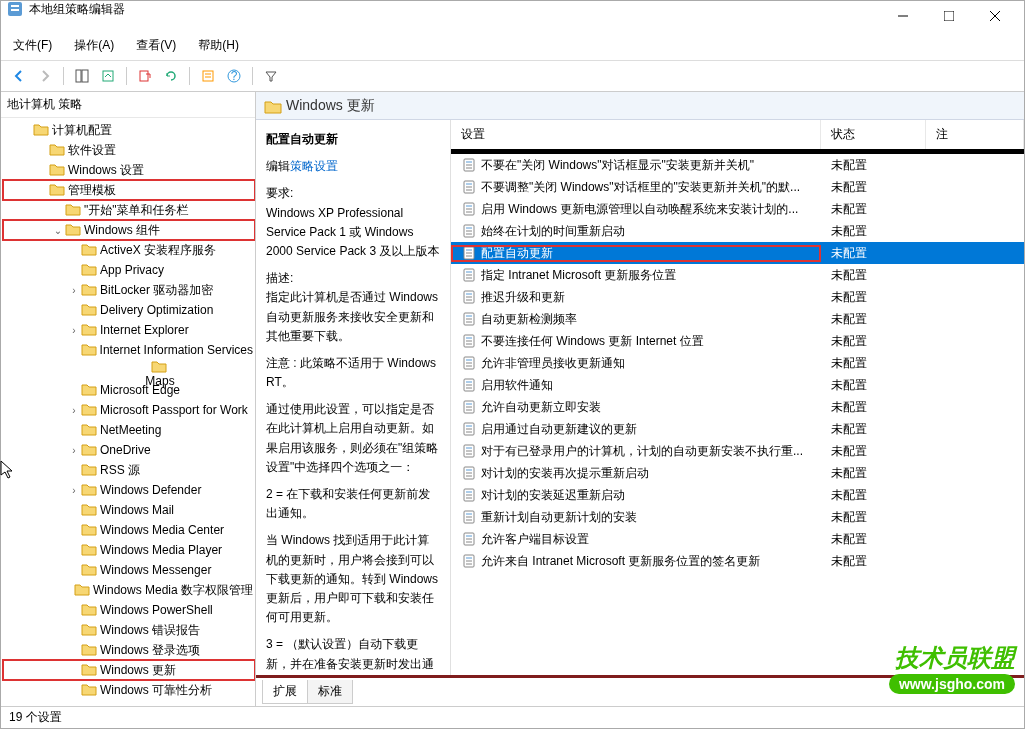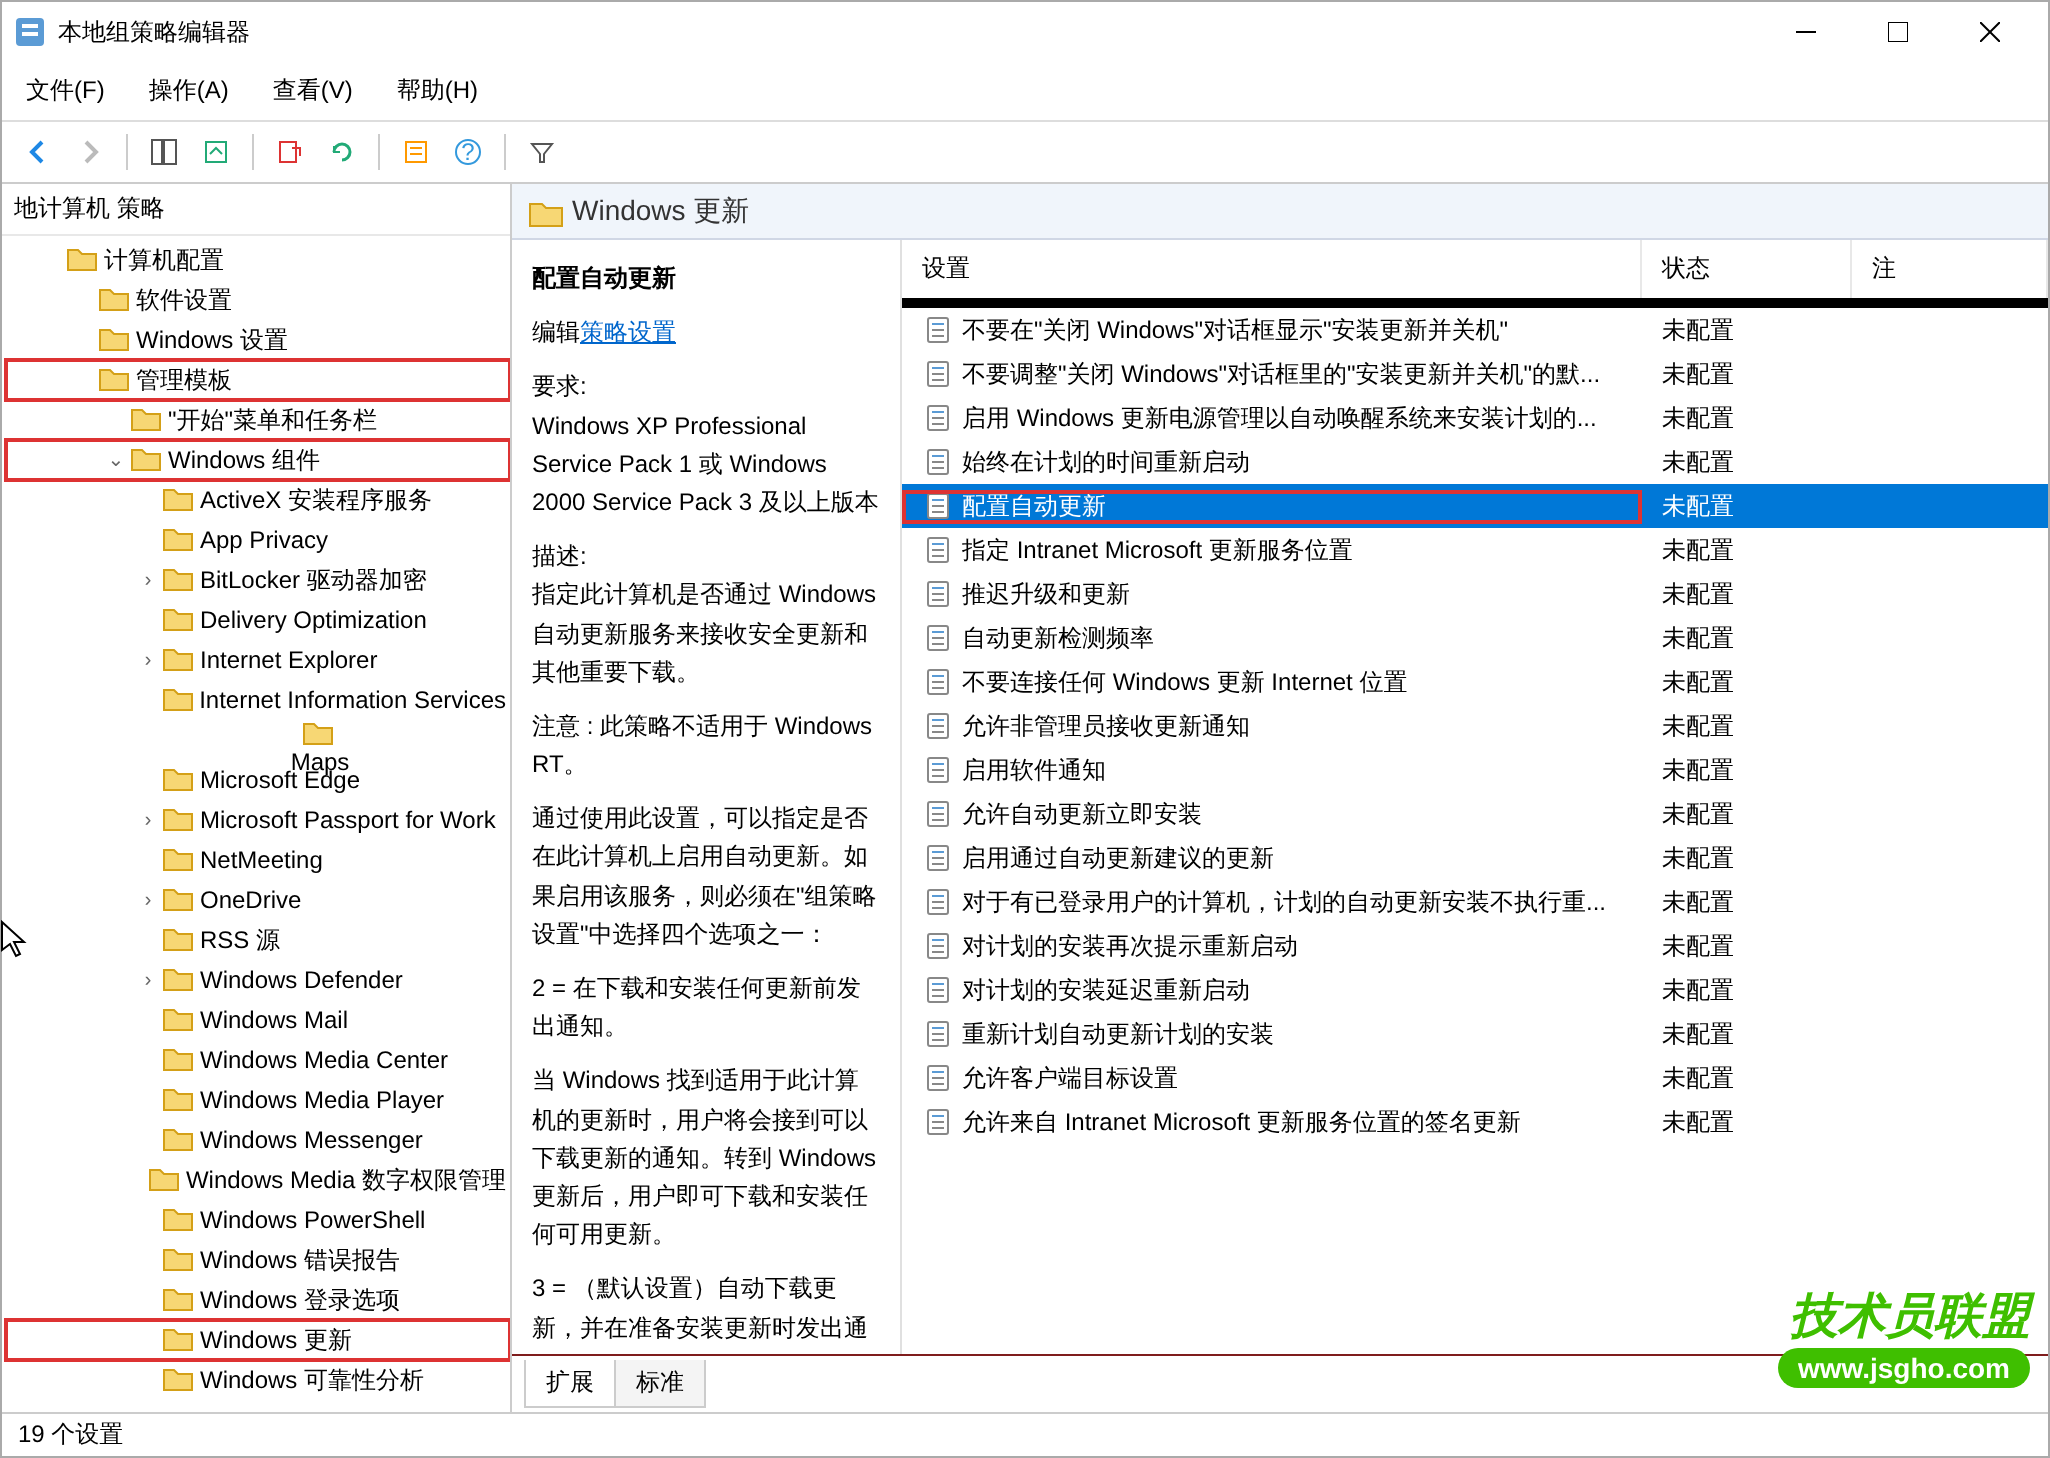--- a/index.html
+++ b/index.html
@@ -1,18 +1,18 @@
 <!DOCTYPE html>
 <html><head>
 <meta charset="utf-8">
 <style>
 * { margin: 0; padding: 0; box-sizing: border-box; font-family: "Microsoft YaHei", Arial, sans-serif; font-size: 12px; }
 html, body { width: 1025px; height: 729px; overflow: hidden; background: #fff; }
 .window { width: 100%; height: 100%; display: flex; flex-direction: column; border: 1px solid #aaa; }
-.titlebar { display: flex; align-items: center; height: 30px; padding: 0 6px; }
+.titlebar { display: flex; height: 30px; padding: 0 6px; }
 .titlebar .icon { width: 16px; height: 16px; margin-right: 6px; }
 .titlebar .title { flex: 1; }
 .win-btns { display: flex; gap: 0; }
 .win-btn { width: 46px; height: 30px; display: flex; align-items: center; justify-content: center; }
 .menubar { display: flex; gap: 14px; padding: 4px 8px; border-bottom: 1px solid #ddd; }
 .menubar span { padding: 2px 4px; cursor: default; }
 .toolbar { display: flex; align-items: center; gap: 2px; padding: 4px 6px; border-bottom: 1px solid #ccc; background: #fff; }
 .tool-btn { width: 24px; height: 22px; display: flex; align-items: center; justify-content: center; border: 1px solid transparent; }
 .tool-sep { width: 1px; height: 18px; background: #ccc; margin: 0 4px; }
 .body { flex: 1; display: flex; overflow: hidden; }
@@ -24,39 +24,39 @@
 .expander { width: 14px; height: 14px; display: inline-flex; align-items: center; justify-content: center; color: #666; font-size: 10px; }
 .folder-icon { width: 16px; height: 14px; margin-right: 3px; display: inline-block; }
 .folder-icon svg { display: block; }
 .right-pane { flex: 1; display: flex; flex-direction: column; overflow: hidden; }
 .path-header { display: flex; align-items: center; height: 28px; padding: 0 8px; background: #f0f5fb; border-bottom: 1px solid #d0d7e5; }
 .path-header .folder-icon { margin-right: 6px; }
 .path-header .path-text { font-size: 14px; color: #333; }
 .right-split { flex: 1; display: flex; overflow: hidden; }
 .detail-pane { width: 195px; border-right: 1px solid #e0e0e0; padding: 10px 10px 10px 10px; overflow-y: auto; line-height: 1.6; }
 .detail-pane .heading { font-weight: bold; margin-bottom: 8px; }
-.detail-pane a { color: #0066cc; text-decoration: underline; cursor: pointer; margin-top: 36px; }
+.detail-pane a { color: #0066cc; cursor: pointer; margin-top: 36px; }
 .detail-pane p { margin: 8px 0; }
 .list-wrap { flex: 1; overflow: hidden; display: flex; flex-direction: column; }
 .list-header { display: flex; border-bottom: 5px solid #000000; background: #fff; }
 .list-header .col { padding: 6px 10px; border-right: 1px solid #e8e8e8; }
 .col-setting { width: 370px; }
 .col-status { width: 105px; }
 .col-note { flex: 1; }
 .list-body { flex: 1; overflow-y: auto; }
 .list-row { display: flex; align-items: center; height: 22px; cursor: default; }
 .list-row.selected { background: #0078d7; color: #fff; }
 .list-row.selected .cell { color: #fff; }
 .list-row.hl .cell:first-child { outline: 2px solid #d33; outline-offset: -2px; }
 .list-row .cell { padding: 0 10px; overflow: hidden; text-overflow: ellipsis; white-space: nowrap; }
 .cell.setting { width: 370px; display: flex; align-items: center; }
 .cell.status { width: 105px; }
 .cell.note { flex: 1; }
 .setting-icon { width: 16px; height: 16px; margin-right: 4px; display: inline-flex; align-items: center; justify-content: center; }
-.tabs-bottom { display: flex; border-top: 1px solid #7f1d1d; padding: 2px 6px; }
+.tabs-bottom { display: flex; border-top: 3px solid #7f1d1d; padding: 2px 6px; }
 .tabs-bottom span { padding: 3px 10px; border: 1px solid #ccc; border-top: none; margin-right: -1px; background: #f4f4f4; }
 .tabs-bottom span.active { background: #fff; }
 .statusbar { height: 22px; border-top: 1px solid #ccc; padding: 3px 8px; display: flex; align-items: center; }
 .watermark { position: absolute; right: 10px; bottom: 35px; text-align: right; pointer-events: none; }
 .watermark .line1 { font-family: sans-serif; font-size: 24px; font-weight: bold; font-style: italic; color: #3fbf00; text-shadow: 1px 1px 0 #fff, -1px -1px 0 #fff, 1px -1px 0 #fff, -1px 1px 0 #fff; }
 .watermark .line2 { font-family: sans-serif; font-size: 14px; font-weight: bold; color: #fff; background: #3fbf00; padding: 2px 10px; border-radius: 10px; display: inline-block; }
 .cursor-arrow { position: absolute; left: 0px; top: 460px; pointer-events: none; }
 ::-webkit-scrollbar { width: 16px; height: 16px; }
 ::-webkit-scrollbar-track { background: #f0f0f0; }
 ::-webkit-scrollbar-thumb { background: #c1c1c1; border: 1px solid #f0f0f0; }

